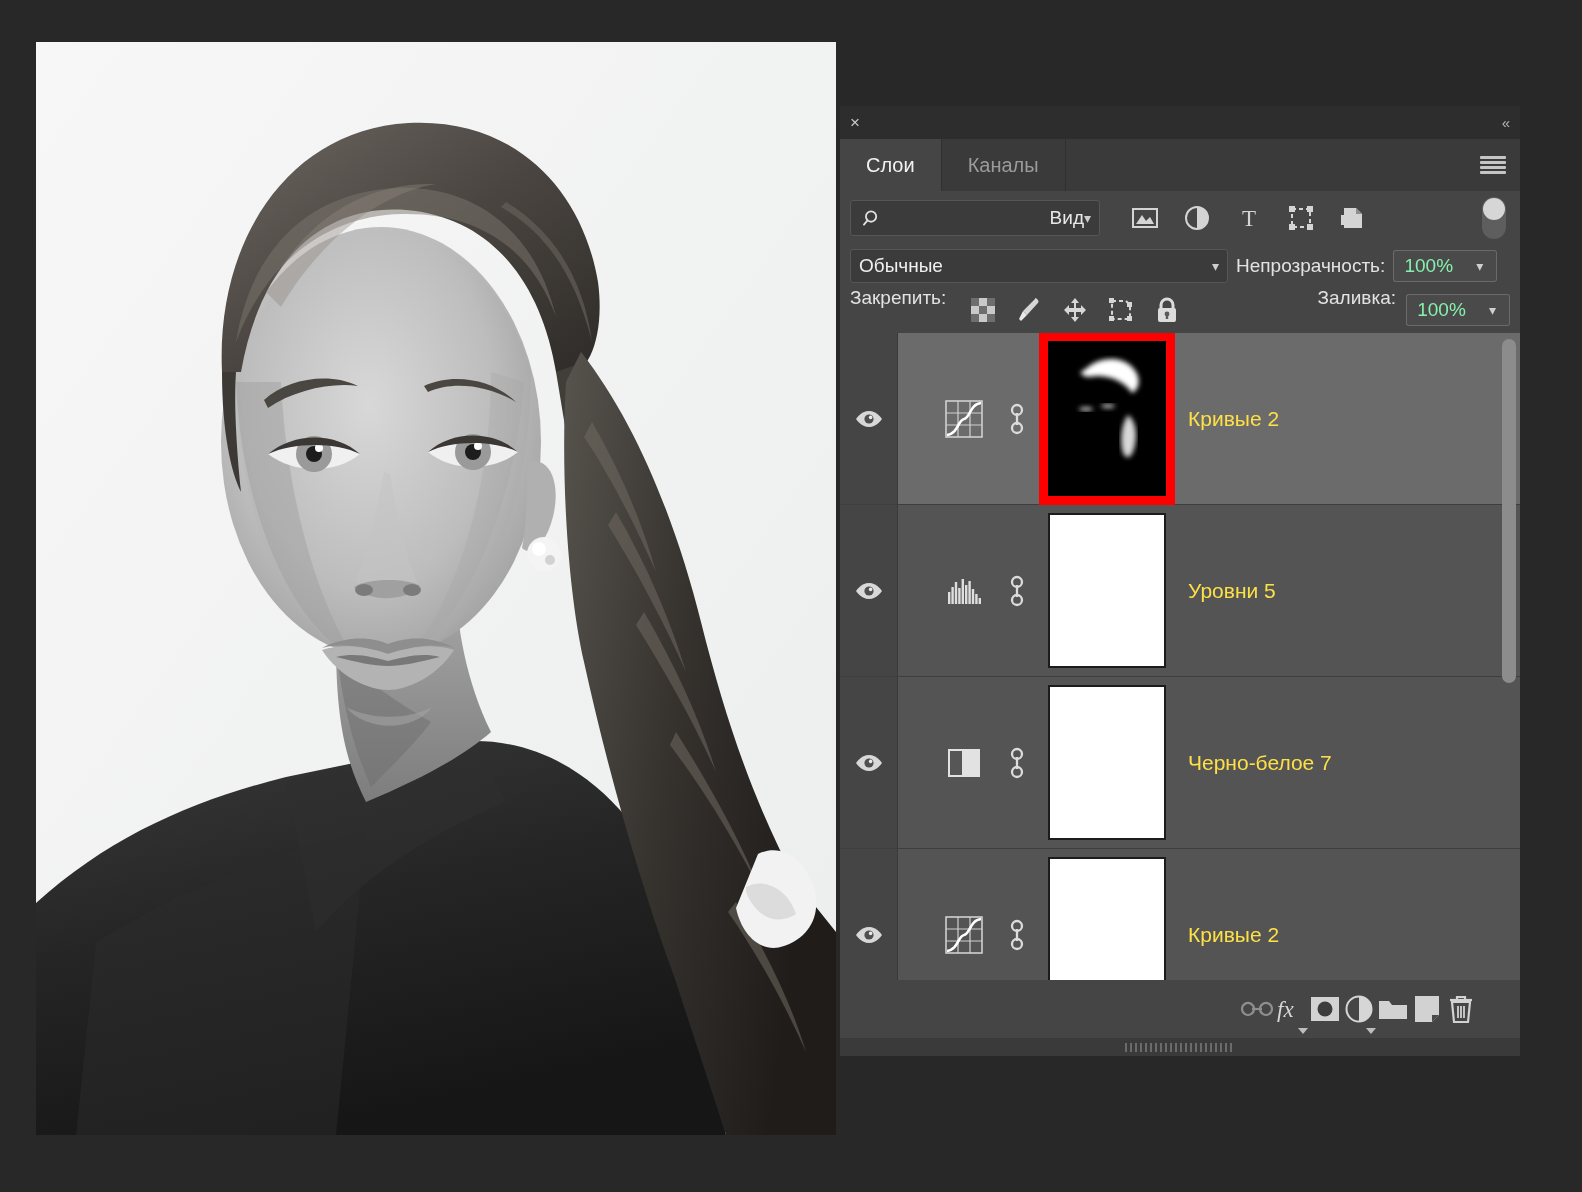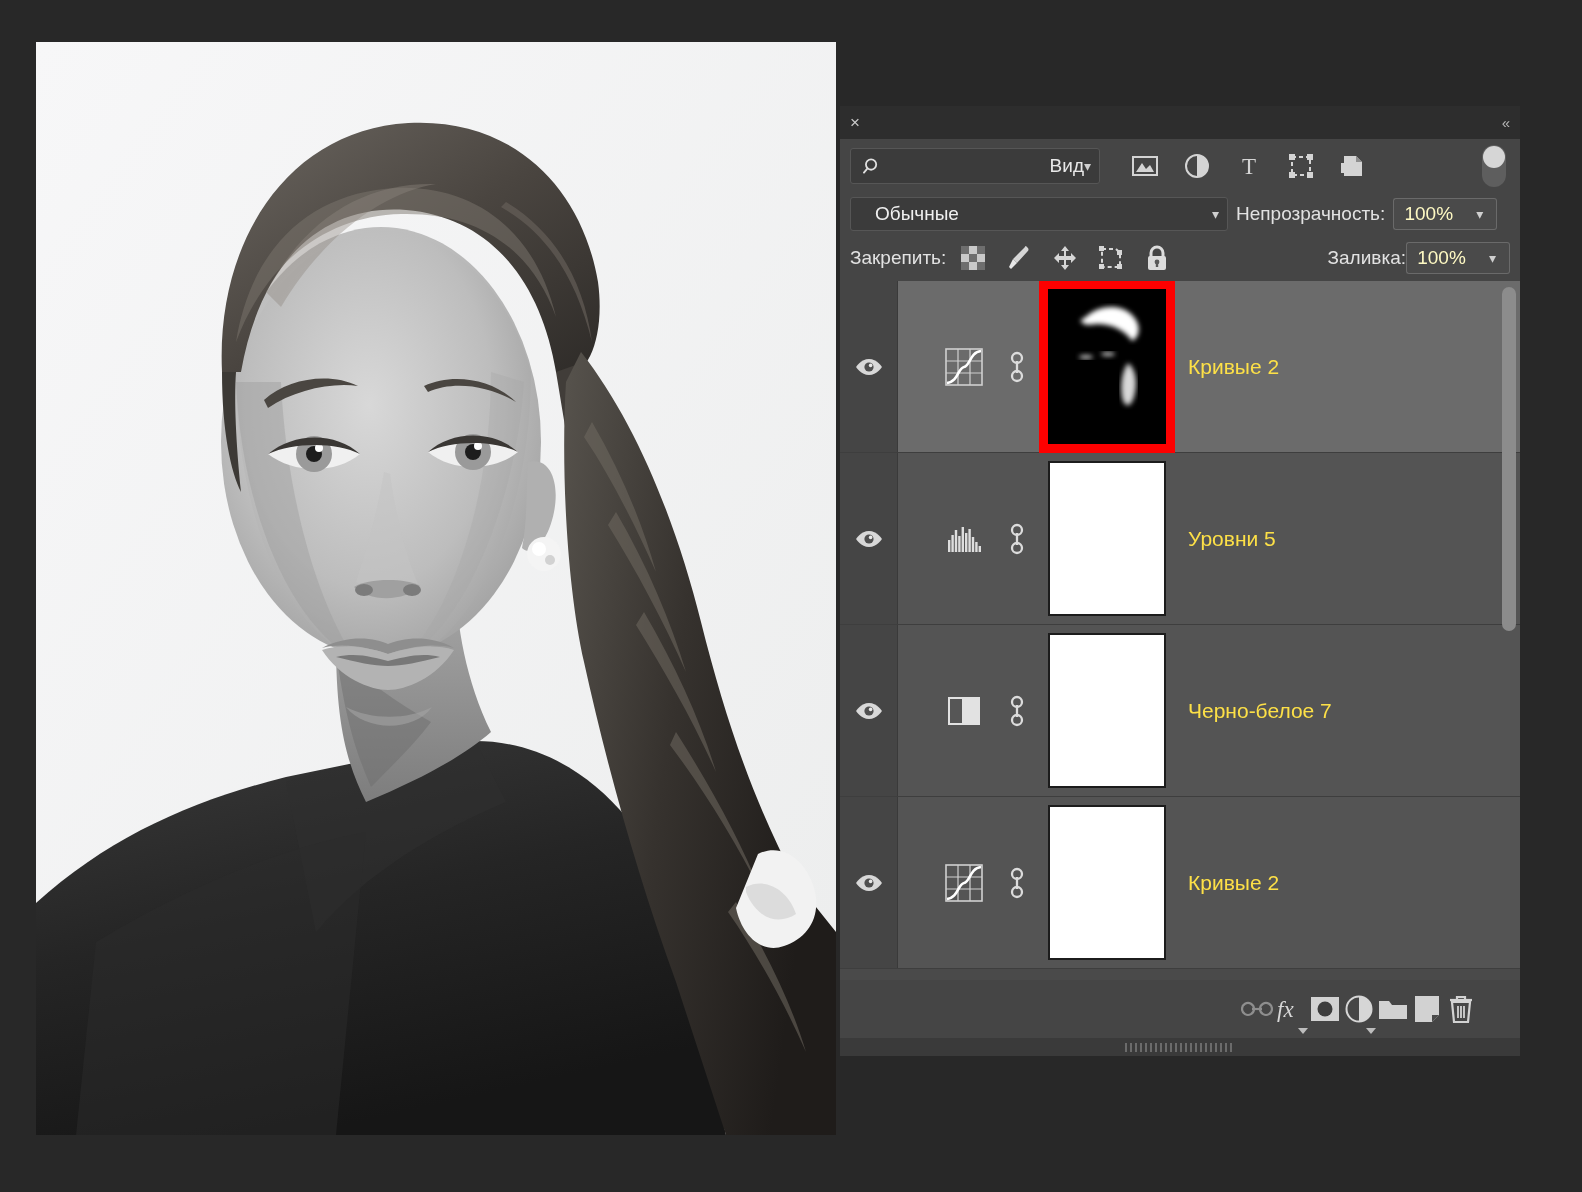--- a/index.html
+++ b/index.html
@@ -78,43 +78,43 @@
   }
 
   
   .blend-row {
     height: 42px; display: flex; align-items: center;
     padding: 0 10px; gap: 8px; flex: none;
   }
   .blend-select {
     width: 378px; height: 34px; background: #3b3b3b;
     border: 1px solid #565656; border-radius: 3px;
-    display: flex; align-items: center; padding: 0 8px 0 24px;
+    display: flex; align-items: center; padding: 0 8px 0 8px;
     color: #f0f0f0; font-size: 19px; cursor: pointer;
   }
   .blend-select .lbl { flex: 1; }
   .field-label { color: #e2e2e2; font-size: 19px; white-space: nowrap; }
   .num-box {
     width: 70px; height: 32px; background: #4a4a4a;
     border: 1px solid #6a6a6a; border-radius: 3px;
     display: flex; align-items: center; justify-content: center;
-    color: #fef9c3; font-size: 19px; cursor: text;
+    color: #86efac; font-size: 19px; cursor: text;
   }
   .num-chev {
     width: 34px; height: 32px; background: #4a4a4a;
     border: 1px solid #6a6a6a; border-left: none; border-radius: 0 3px 3px 0;
     display: flex; align-items: center; justify-content: center; cursor: pointer;
   }
   .num-group { display: flex; align-items: center; }
   .num-group .num-box { border-radius: 3px 0 0 3px; border-right: none; }
 
   
   .lock-row {
-    height: 46px; display: flex; align-items: center;
-    padding: 0 10px; flex: none;
+    height: 46px; display: flex; 
+    padding: 0 10px; gap: 10px; flex: none;
   }
   .lock-icons { display: flex; align-items: center; gap: 16px; margin-left: 12px; }
   .lock-ico { width: 30px; height: 30px; display: flex; align-items: center; justify-content: center; cursor: pointer; }
   .spacer { flex: 1; }
 
   
   .layers {
     flex: 1; position: relative; overflow: hidden;
     background: #4a4a4a; display: flex; flex-direction: column;
   }
@@ -277,20 +277,35 @@
   </svg>
 </div>
 
 <div class="panel">
 
   <div class="panel-topbar">
     <span class="close-x">×</span>
     <span class="collapse-arrows">«</span>
   </div>
 
+  <div class="tabs-row">
+    <div class="tab active">
+      <span>Слои</span>
+    </div>
+    <div class="tab">
+      <span>Каналы</span>
+    </div>
+    <div class="tab tabs-spacer"></div>
+    <div class="hamburger">
+          <i></i>
+          <i></i>
+          <i></i>
+          <i></i>
+        </div>
+  </div>
 
   <div class="filter-row">
     <div class="filter-select">
       <svg width="19" height="19" viewBox="0 0 20 20">
         <circle cx="8.5" cy="8" r="5.4" fill="none" stroke="#e0e0e0" stroke-width="1.9"></circle>
         <line x1="4.3" y1="12.5" x2="1" y2="16.5" stroke="#e0e0e0" stroke-width="1.9" stroke-linecap="round"></line>
       </svg>
       <span class="lbl">Вид</span>
       <span class="chev">▾</span>
     </div>

